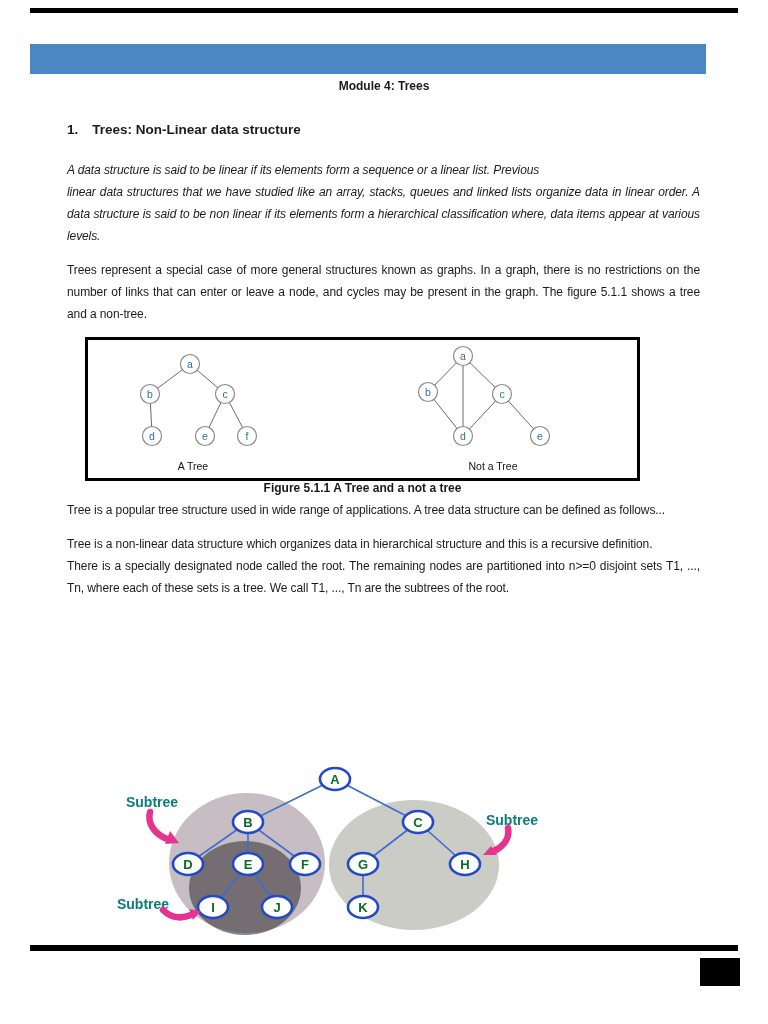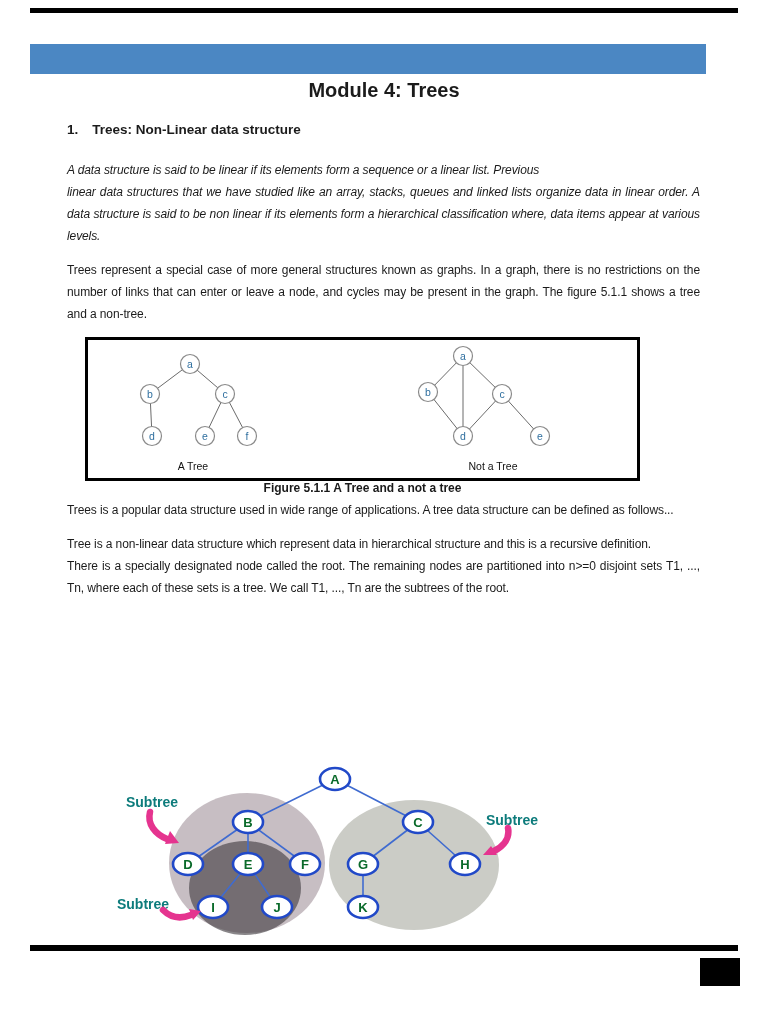--- a/index.html
+++ b/index.html
@@ -2,21 +2,21 @@
 <html><head>
 <meta charset="utf-8">
 <style>
   html, body { margin: 0; padding: 0; }
   body {
     width: 768px; height: 1024px; background: #ffffff; position: relative;
     font-family: "Liberation Sans", sans-serif; color: #1b1b1b; overflow: hidden;
   }
   .top-rule { position: absolute; top: 8px; left: 30px; width: 708px; height: 5px; background: #000; }
   .blue-bar { position: absolute; top: 44px; left: 30px; width: 676px; height: 30px; background: #4b87c3; }
-  .doc-title { position: absolute; top: 79px; left: 0; width: 768px; text-align: center; font-size: 20px; font-weight: bold; }
+  .doc-title { position: absolute; top: 79px; left: 0; width: 768px; text-align: center; font-size: 12px; font-weight: bold; }
   .content { position: absolute; top: 122px; left: 67px; width: 633px; }
   .heading { display: flex; gap: 14px; font-weight: bold; font-size: 13.5px; margin: 0 0 22px 0; }
   .para { font-size: 12px; line-height: 22px; text-align: justify; letter-spacing: -0.1px; margin: 0 0 12px 0; }
   .pre { white-space: pre-line; }
   .italic { font-style: italic; }
   .mb6 { margin-bottom: 6px; }
   .mb0 { margin-bottom: 0; }
   .fig1-box { margin: 8px 0 0 18px; width: 549px; border: 3px solid #000; background: #fff; }
   .fig1-box svg { display: block; }
   .fig1-caption { width: 555px; margin: 1px 0 4px 18px; text-align: center; font-size: 12px; font-weight: bold; line-height: 13px; color: #1a1a1a; }
@@ -119,23 +119,23 @@
           <circle class="node1" cx="452" cy="96" r="9.5"></circle>
           <text class="nlabel1" x="452" y="99.5">e</text>
         </g>
 
       <text class="flabel1" x="105" y="130">A Tree</text>
       <text class="flabel1" x="405" y="130">Not a Tree</text>
     </svg>
   </div>
   <div class="fig1-caption">Figure 5.1.1 A Tree and a not a tree</div>
 
-  <p class="para">Trees is a popular data structure used in wide range of applications. A tree data structure can be defined as follows...</p>
-
-  <p class="para mb0">Tree is a non-linear data structure which represent data in hierarchical structure and this is a recursive definition.</p>
+  <p class="para">Tree is a popular tree structure used in wide range of applications. A tree data structure can be defined as follows...</p>
+
+  <p class="para mb0">Tree is a non-linear data structure which organizes data in hierarchical structure and this is a recursive definition.</p>
 
 
   <p class="para mb0">There is a specially designated node called the root. The remaining nodes are partitioned into n&gt;=0 disjoint sets T1, ..., Tn, where each of these sets is a tree. We call T1, ..., Tn are the subtrees of the root.</p>
 
 </div>
 
 <div class="fig2">
   <svg width="633" height="184" viewBox="0 0 633 184">
 
     <ellipse cx="180" cy="103" rx="78" ry="70" fill="rgba(153,136,146,0.55)"></ellipse>

